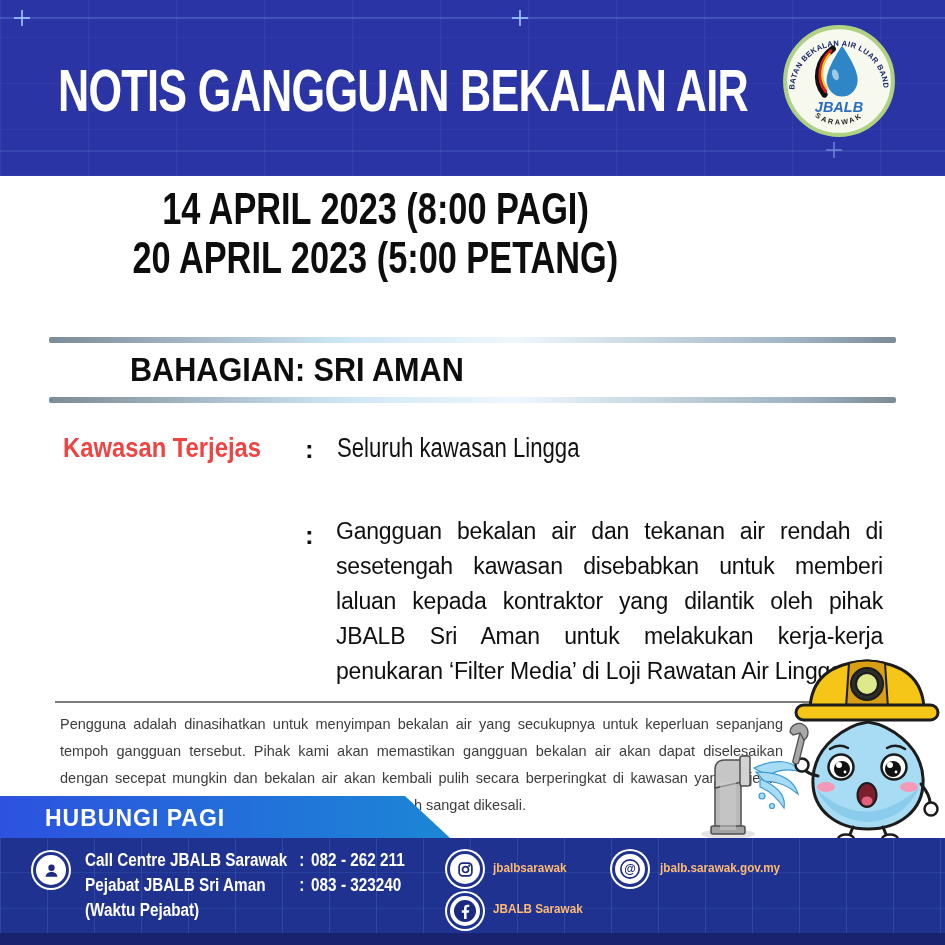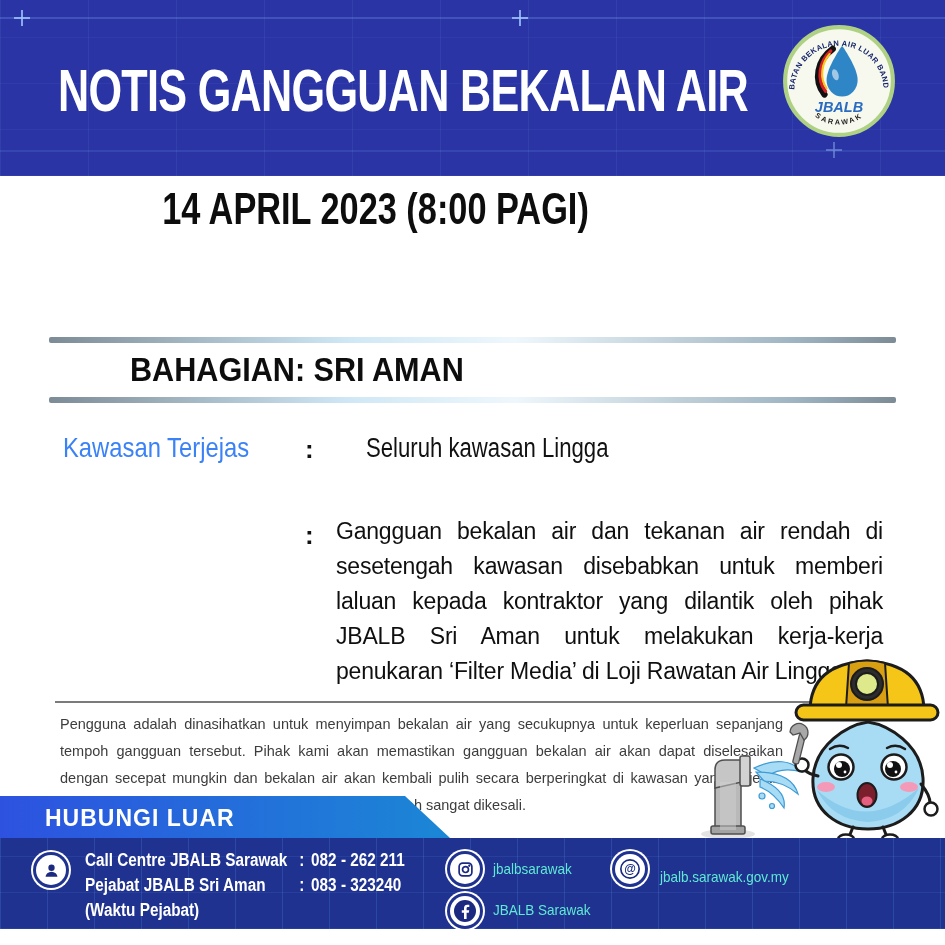--- a/index.html
+++ b/index.html
@@ -30,48 +30,48 @@
   .dates { position:absolute; left:0; top:184px; width:750px; text-align:center; color:#0d0d0d; font-weight:bold; font-size:44px; line-height:49px; }
 
   
   .bar { position:absolute; left:49px; width:847px; height:6px; border-radius:2px;
     background:linear-gradient(90deg,#7c8b96,#cfe7f5 35%,#eef7fc 55%,#9fb4c2 88%,#7c8b96); }
   .region { position:absolute; top:350px; width:945px; height:42px; color:#0d0d0d; font-weight:bold; font-size:34px;text-decoration:underline; }
   .region .bahagian { position:absolute; left:130px; }
   .region .daerah   { position:absolute; left:553px; }
 
   
-  .row-label { position:absolute; left:63px;  color:#3b82f6; font-weight:normal; font-size:28px; }
+  .row-label { position:absolute; left:63px;  color:#ef4444; font-weight:bold; font-size:28px; }
   .row-colon { position:absolute; left:305px; color:#111; font-weight:bold; font-size:26px; }
-  .row-value { position:absolute; left:337px; color:#111; font-size:27px;margin-left:29px; }
+  .row-value { position:absolute; left:337px; color:#111; font-size:27px; }
   .h-mid { font-size:22px; }
   .para { position:absolute; left:336px; top:514px; width:547px; font-size:23px; line-height:35px; color:#0f0f0f; text-align:justify; letter-spacing:-0.2px; }
 
   
   .thinline { position:absolute; left:55px; top:701px; width:763px; height:2px; background:#7b7b7b; }
   .disclaimer { position:absolute; left:60px; top:711px; width:723px; font-size:14.5px; line-height:27px; color:#3d3d3d; text-align:justify; }
 
   
   .mascot { position:absolute; left:690px; top:648px; width:255px; height:196px; z-index:3; }
 
   
   .ribbon { position:absolute; left:0; top:796px; width:450px; height:42px; z-index:4;
     background:linear-gradient(90deg,#2d52e0,#1b87d5);
     clip-path:polygon(0 0, 90% 0, 100% 100%, 0 100%); }
   .ribbon .txt { position:absolute; left:45px; top:9px; color:#fff; font-weight:bold; font-size:23px; letter-spacing:1px; }
-  .footer { position:absolute; left:0; top:838px; width:945px; height:91px; background:#20328f; z-index:4; overflow:hidden; }
+  .footer { position:absolute; left:0; top:838px; width:945px; height:107px; background:#20328f; z-index:4; overflow:hidden; }
   .footer .grid { position:absolute; inset:0;
     background:
       repeating-linear-gradient(90deg, rgba(90,160,255,.20) 0 1px, transparent 1px 47px),
       repeating-linear-gradient(0deg,  rgba(90,160,255,.12) 0 1px, transparent 1px 36px); }
   .footer .bottomstrip { position:absolute; left:0; top:95px; width:945px; height:12px; background:#18226e; }
   .ic { position:absolute; width:30px; height:30px; border-radius:50%; background:#fff;
         display:flex; align-items:center; justify-content:center;
         box-shadow:0 0 0 3px #20328f, 0 0 0 5px #ffffff; }
-  .ftxt { position:absolute; color:#5eead4; font-weight:normal; font-size:15px; }
+  .ftxt { position:absolute; color:#fdba74; font-weight:bold; font-size:13px; }
   .phones { position:absolute; left:85px; top:10px; color:#fff; font-weight:bold; font-size:18px; line-height:25px; }
   .prow { display:flex; }
   .p-label { width:252px; }
   .p-colon { width:14px; }
 </style>
 </head>
 <body>
 
 <div class="page">
 
@@ -105,20 +105,21 @@
       <ellipse cx="51.5" cy="49" rx="3" ry="5.5" fill="rgba(255,255,255,.55)" transform="rotate(-18 51.5 49)"></ellipse>
       <text x="55" y="85" text-anchor="middle" font-size="14" font-weight="bold" font-style="italic" fill="#2a6cc0">JBALB</text>
       <text font-size="7" font-weight="bold" fill="#1a1a1a" letter-spacing="2" text-anchor="middle">
         <textPath href="#arcBot" startOffset="50%">SARAWAK</textPath>
       </text>
     </svg>
   </div>
 
   <div class="dates">
     <div><span class="cx-c" style="--sx:.78;">14 APRIL 2023 (8:00 PAGI)</span></div>
+    <div><span class="cx-c" style="--sx:.78;">20 APRIL 2023 (5:00 PETANG)</span></div>
   </div>
 
   <div class="bar" style="top:337px;"></div>
   <div class="region">
     <span class="bahagian"><span class="cx" style="--sx:.9;">BAHAGIAN: SRI AMAN</span></span>
   </div>
   <div class="bar" style="top:397px;"></div>
 
   <div class="row-label" style="top:432px;">
     <span class="cx" style="--sx:.85;">Kawasan Terjejas</span>
@@ -191,21 +192,21 @@
     <g>
       <path d="M120,62 Q121,16 177,13 Q233,16 234,62 Z" fill="#f5c518" stroke="#1c1c1c" stroke-width="3"></path>
       <path d="M159,15 Q177,10 195,15 L198,60 L156,60 Z" fill="#d99f12" stroke="#1c1c1c" stroke-width="2"></path>
       <rect x="106" y="57" width="142" height="15" rx="7.5" fill="#f5c518" stroke="#1c1c1c" stroke-width="3"></rect>
       <circle cx="177" cy="36" r="16" fill="#2d2d2d" stroke="#1c1c1c" stroke-width="2"></circle>
       <circle cx="177" cy="36" r="11" fill="#dde98a" stroke="#1c1c1c" stroke-width="2"></circle>
     </g>
   </svg>
 
   <div class="ribbon">
-    <div class="txt">HUBUNGI LUAR</div>
+    <div class="txt">HUBUNGI PAGI</div>
   </div>
 
   <div class="footer">
     <div class="grid"></div>
 
     <div class="ic" style="left:36px; top:17px;">
       <svg width="19" height="19" viewBox="0 0 24 24">
         <circle cx="12" cy="8.5" r="4" fill="#1b2a80"></circle>
         <path d="M4.5,20 a7.5,6.5 0 0 1 15,0 Z" fill="#1b2a80"></path>
       </svg>
@@ -244,20 +245,20 @@
     <div class="ftxt" style="left:493px; top:63px;">
       <span class="cx" style="--sx:.9;">JBALB Sarawak</span>
     </div>
 
     <div class="ic" style="left:615px; top:16px;">
       <svg width="22" height="22" viewBox="0 0 24 24">
         <circle cx="12" cy="12" r="10" fill="none" stroke="#1b2a80" stroke-width="1.8"></circle>
         <text x="12" y="16.5" text-anchor="middle" font-size="13" font-weight="bold" fill="#1b2a80" font-family="'Liberation Sans', sans-serif">@</text>
       </svg>
     </div>
-    <div class="ftxt" style="left:660px; top:30px;">
+    <div class="ftxt" style="left:660px; top:22px;">
       <span class="cx" style="--sx:.9;">jbalb.sarawak.gov.my</span>
     </div>
 
     <div class="bottomstrip"></div>
   </div>
 
 </div>
 
 </body></html>

